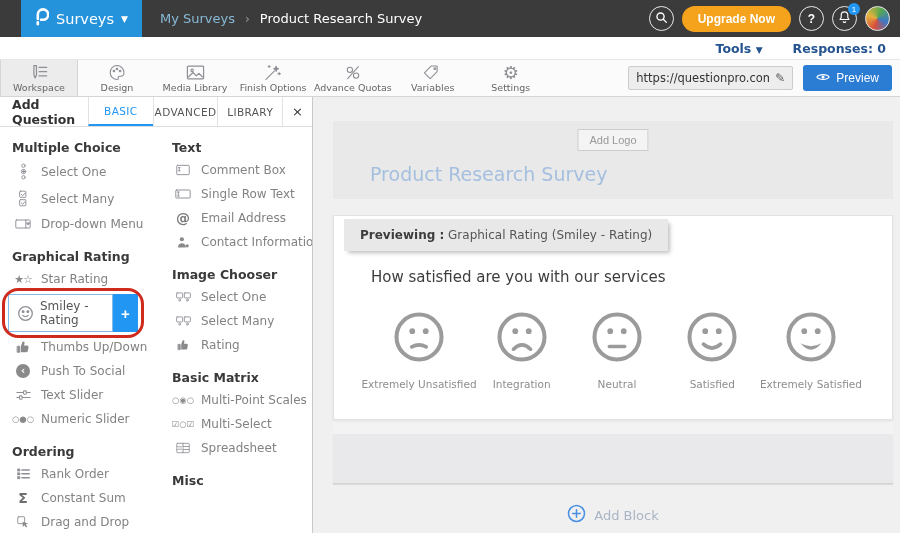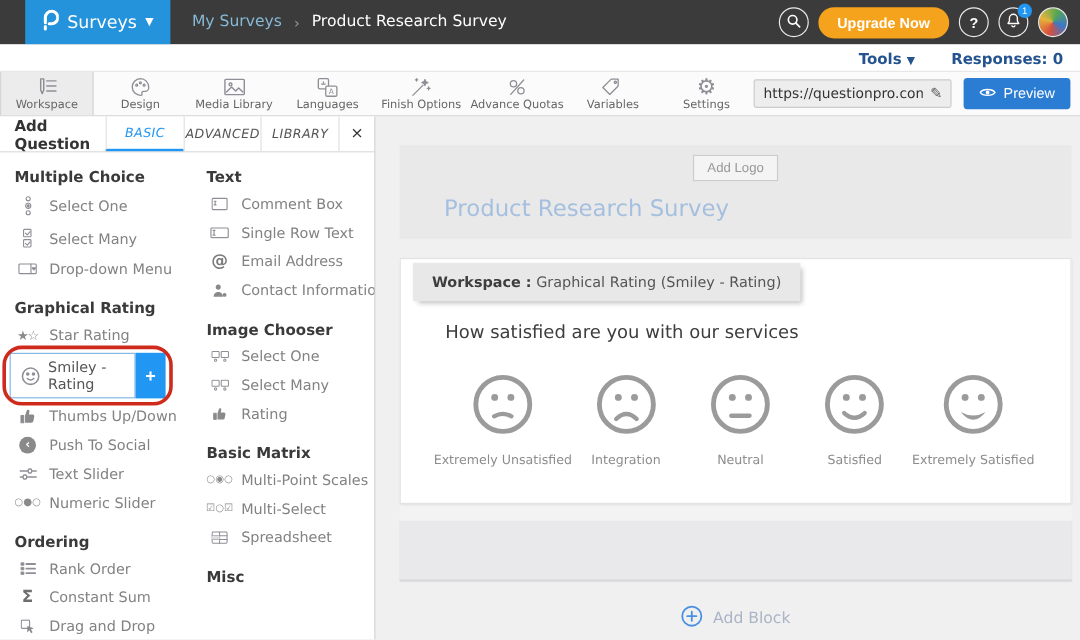--- a/index.html
+++ b/index.html
@@ -45,21 +45,21 @@
   .preview-btn { background:#2b7cd3; border:none; border-radius:3px; color:#fff; font-size:12px; padding:6px 13px; display:flex; align-items:center; gap:6px; cursor:pointer; }
 
   
   .bodyrow { flex:1; display:flex; min-height:0; }
 
   
   .sidebar { width:313px; background:#fff; border-right:1px solid #c9c9c9; display:flex; flex-direction:column; flex:0 0 auto; }
   .sb-head { height:30px; display:flex; align-items:stretch; border-bottom:1px solid #ddd; flex:0 0 auto; }
   .sb-title-main { font-size:12.5px; font-weight:bold; color:#333; display:flex; align-items:center; padding-left:12px; width:88px; }
   #sb-tabs { flex:1; display:flex; align-items:stretch; }
-  .sb-tab { flex:1; display:flex; align-items:center; justify-content:center; font-size:10.5px; letter-spacing:.4px; color:#555; border-left:1px solid #e2e2e2; cursor:pointer;font-style:italic; }
+  .sb-tab { flex:1; display:flex; align-items:center; justify-content:center; font-size:10.5px; letter-spacing:.4px; color:#555; border-left:1px solid #e2e2e2; cursor:pointer; }
   .sb-tab.active { color:#2196f3; border-bottom:2px solid #2196f3; }
   .sb-close { width:30px; display:flex; align-items:center; justify-content:center; font-size:13px; color:#333; border-left:1px solid #e2e2e2; cursor:pointer; }
   #sidebar-cols { flex:1; display:flex; overflow:hidden; }
   .sb-col0 { width:160px; flex:0 0 auto; }
   .sb-col1 { flex:1; }
   .sb-title { font-size:12.5px; font-weight:bold; color:#3a3a3a; margin:13px 0 3px 12px; }
   .sb-item { display:flex; align-items:center; gap:8px; padding:5px 0 5px 13px; font-size:12px; color:#828282; cursor:pointer; white-space:nowrap; }
   .sb-icon { width:20px; display:flex; align-items:center; justify-content:center; color:#8a8a8a; flex:0 0 auto; line-height:1; }
   .glyph { font-size:13px; color:#8a8a8a; }
   .glyph-sm { font-size:8.5px; color:#8a8a8a; letter-spacing:0; }
@@ -167,31 +167,20 @@
               <rect x="2.5" y="2.5" width="19" height="15" rx="1"></rect>
               <circle cx="8" cy="7.5" r="1.4"></circle>
               <path d="M4 15l5-5 4 4 3-3 4 4"></path>
             </svg>
           </span>
           <span class="tb-label">Media Library</span>
         </div>
         <div class="tb-item">
           <span class="tb-icon">
             <svg viewBox="0 0 24 22" width="20" height="17" fill="none" stroke="#8e8e96" stroke-width="1.4" stroke-linecap="round" stroke-linejoin="round">
-              <rect x="2" y="2" width="11" height="11" rx="1.5"></rect>
-              <path d="M5.5 8h4M7.5 5.5v1"></path>
-              <rect x="10" y="10" width="12" height="11" rx="1.5" fill="#fbfbfb"></rect>
-              <text x="13.2" y="18.6" font-size="8" fill="#8e8e96" stroke="none">A</text>
-            </svg>
-          </span>
-          <span class="tb-label">Languages</span>
-        </div>
-        <div class="tb-item">
-          <span class="tb-icon">
-            <svg viewBox="0 0 24 22" width="20" height="17" fill="none" stroke="#8e8e96" stroke-width="1.4" stroke-linecap="round" stroke-linejoin="round">
               <path d="M3 20L14 9"></path>
               <path d="M16 3l.9 2.3L19.2 6.2 16.9 7.1 16 9.4 15.1 7.1 12.8 6.2 15.1 5.3z" fill="#8e8e96"></path>
               <path d="M20 11v3M18.5 12.5h3M7 2v2.6M5.7 3.3h2.6"></path>
             </svg>
           </span>
           <span class="tb-label">Finish Options</span>
         </div>
         <div class="tb-item">
           <span class="tb-icon">
             <svg viewBox="0 0 24 22" width="20" height="17" fill="none" stroke="#8e8e96" stroke-width="1.4" stroke-linecap="round" stroke-linejoin="round">
@@ -477,21 +466,21 @@
     </div>
 
     <div class="main">
       <div class="header-card">
         <button class="add-logo">Add Logo</button>
         <div class="survey-title">Product Research Survey</div>
       </div>
 
       <div class="preview-card">
         <div class="pv-tab">
-          <b>Workspace :</b><span> Graphical Rating (Smiley - Rating)</span>
+          <b>Previewing :</b><span> Graphical Rating (Smiley - Rating)</span>
         </div>
         <div class="pv-question">How satisfied are you with our services</div>
         <div id="smiley-row">
             <div class="smiley-opt">
               <div class="smiley-face"><svg viewBox="0 0 60 60" width="54" height="54">
                   <circle cx="30" cy="30" r="25" fill="#fff" stroke="#9b9b9b" stroke-width="4.5"></circle>
                   <circle cx="22.5" cy="23.5" r="3.2" fill="#9b9b9b"></circle>
                   <circle cx="37.5" cy="23.5" r="3.2" fill="#9b9b9b"></circle>
                   <path d="M22 41 Q30 36.5 38 41" stroke="#9b9b9b" stroke-width="4" fill="none" stroke-linecap="round"></path>
                 </svg></div>

